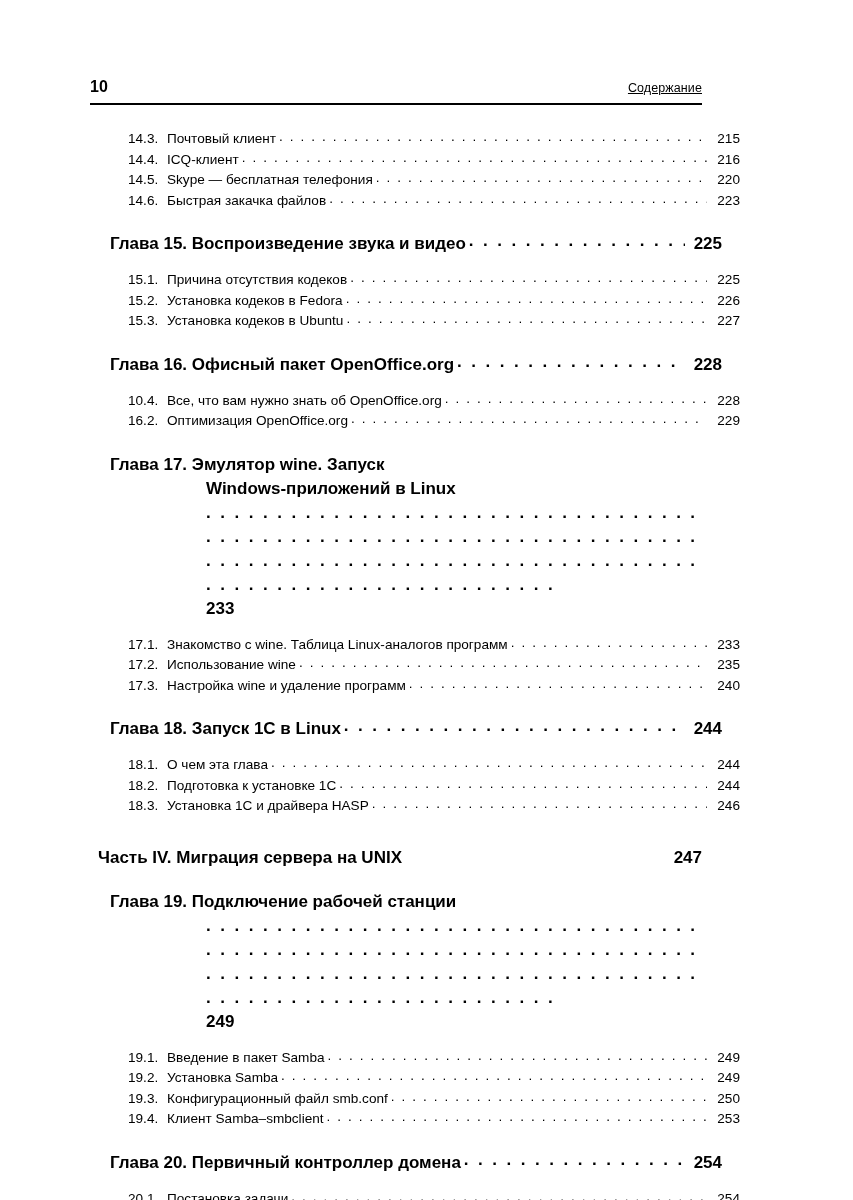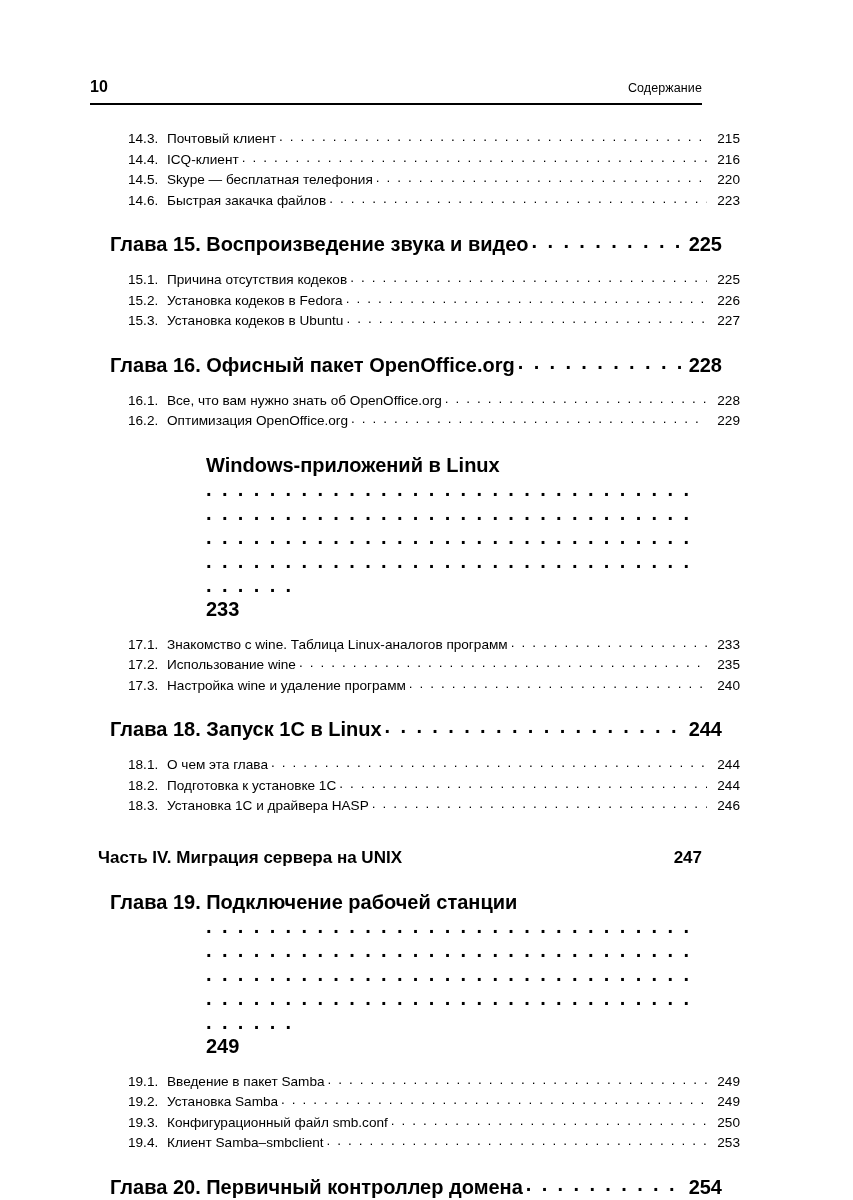--- a/index.html
+++ b/index.html
@@ -32,20 +32,21 @@
     margin-bottom: 24px;
   }
   .running-head .folio {
     font-size: 16px;
     font-weight: bold;
     letter-spacing: 0.2px;
   }
   .running-head .rh-title {
     font-size: 12.5px;
     letter-spacing: 0.1px;
+    text-decoration: underline;
   }
 
   
   .entry {
     display: flex;
     align-items: baseline;
     width: 100%;
   }
   .entry .num {
     flex: 0 0 auto;
@@ -78,21 +79,21 @@
   }
   .sub .num { min-width: 39px; }
   .sub .leader {
     font-size: 13.6px;
     letter-spacing: 1.6px;
   }
   .sub .page-no { min-width: 30px; }
 
   
   .chapter {
-    font-size: 20px;
+    font-size: 17px;
     font-weight: bold;
     line-height: 24px;
     padding-left: 20px;
     margin-top: 21px;
     margin-bottom: 6px;
   }
   .chapter .leader {
     letter-spacing: 2.4px;
     bottom: 3px;
     font-weight: bold;
@@ -183,32 +184,33 @@
         <span class="leader">. . . . . . . . . . . . . . . . . . . . . . . . . . . . . . . . . . . . . . . . . . . . . . . . . . . . . . . . . . . . . . . . . . . . . . . . . . . . . . . . . . . . . . . . . . . . . . . . . . . . . . . . . . . . . . . . . . . . . . . . . . . . . . . . . .</span>
         <span class="page-no">227</span>
       </div>
       <div class="entry chapter">
         <span class="txt">Глава 16. Офисный пакет OpenOffice.org</span>
         <span class="leader">. . . . . . . . . . . . . . . . . . . . . . . . . . . . . . . . . . . . . . . . . . . . . . . . . . . . . . . . . . . . . . . . . . . . . . . . . . . . . . . . . . . . . . . . . . . . . . . . . . . . . . . . . . . . . . . . . . . . . . . . . . . . . . . . . .</span>
         <span class="page-no">228</span>
       </div>
       <div class="gap-s"></div>
       <div class="entry sub">
-        <span class="num">16.1.</span>
+        <span class="num">10.4.</span>
         <span class="txt">Все, что вам нужно знать об OpenOffice.org</span>
         <span class="leader">. . . . . . . . . . . . . . . . . . . . . . . . . . . . . . . . . . . . . . . . . . . . . . . . . . . . . . . . . . . . . . . . . . . . . . . . . . . . . . . . . . . . . . . . . . . . . . . . . . . . . . . . . . . . . . . . . . . . . . . . . . . . . . . . . .</span>
         <span class="page-no">228</span>
       </div>
       <div class="entry sub">
         <span class="num">16.2.</span>
         <span class="txt">Оптимизация OpenOffice.org</span>
         <span class="leader">. . . . . . . . . . . . . . . . . . . . . . . . . . . . . . . . . . . . . . . . . . . . . . . . . . . . . . . . . . . . . . . . . . . . . . . . . . . . . . . . . . . . . . . . . . . . . . . . . . . . . . . . . . . . . . . . . . . . . . . . . . . . . . . . . .</span>
         <span class="page-no">229</span>
       </div>
       <div class="chapter chapter-two-line">
+        <div class="first-row">Глава 17. Эмулятор wine. Запуск</div>
         <div class="second-row">
           <span class="txt">Windows-приложений в Linux</span>
           <span class="leader">. . . . . . . . . . . . . . . . . . . . . . . . . . . . . . . . . . . . . . . . . . . . . . . . . . . . . . . . . . . . . . . . . . . . . . . . . . . . . . . . . . . . . . . . . . . . . . . . . . . . . . . . . . . . . . . . . . . . . . . . . . . . . . . . . .</span>
           <span class="page-no">233</span>
         </div>
       </div>
       <div class="gap-s"></div>
       <div class="entry sub">
         <span class="num">17.1.</span>
         <span class="txt">Знакомство с wine. Таблица Linux-аналогов программ</span>

